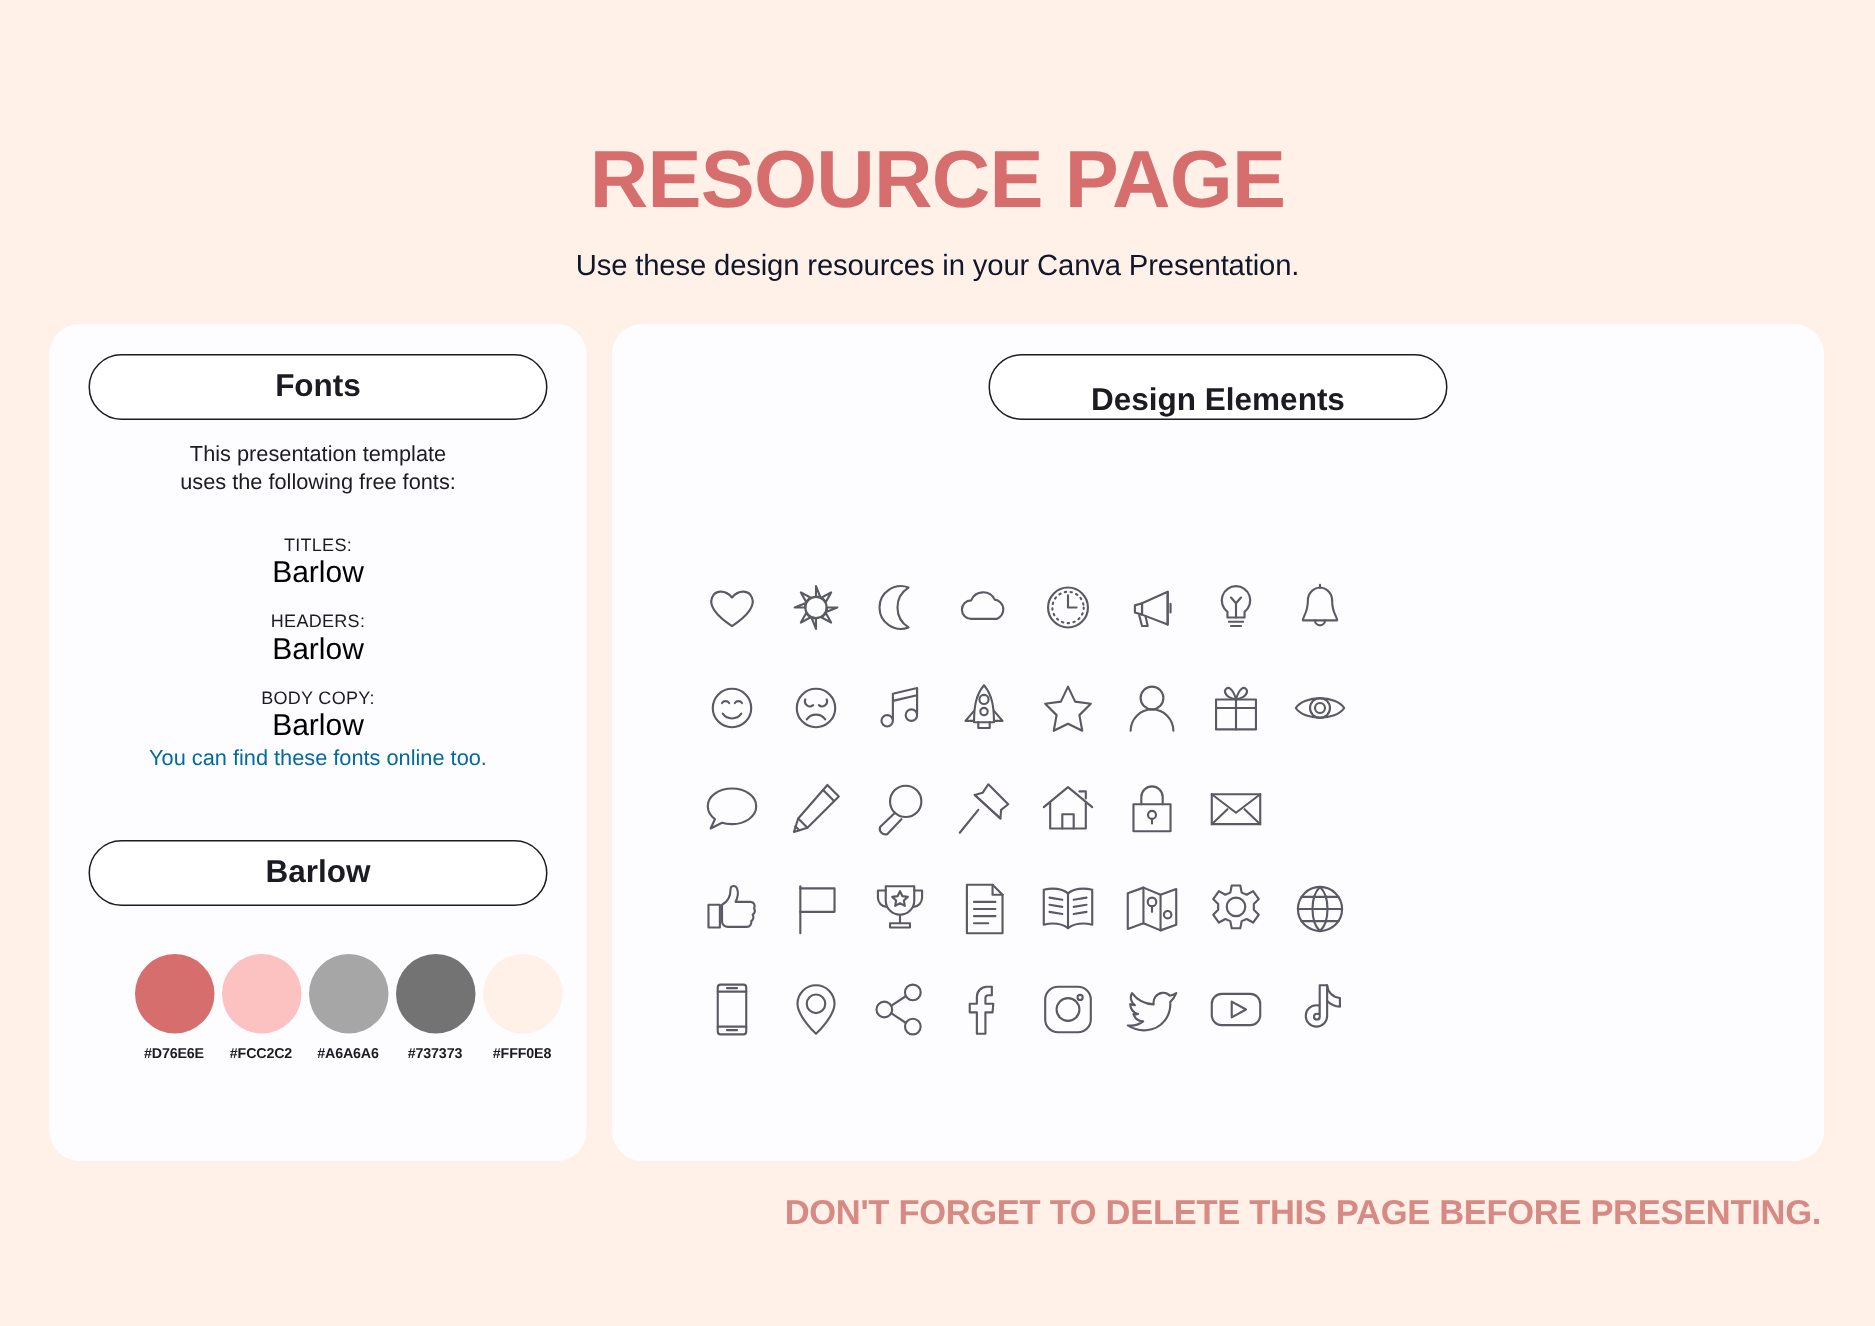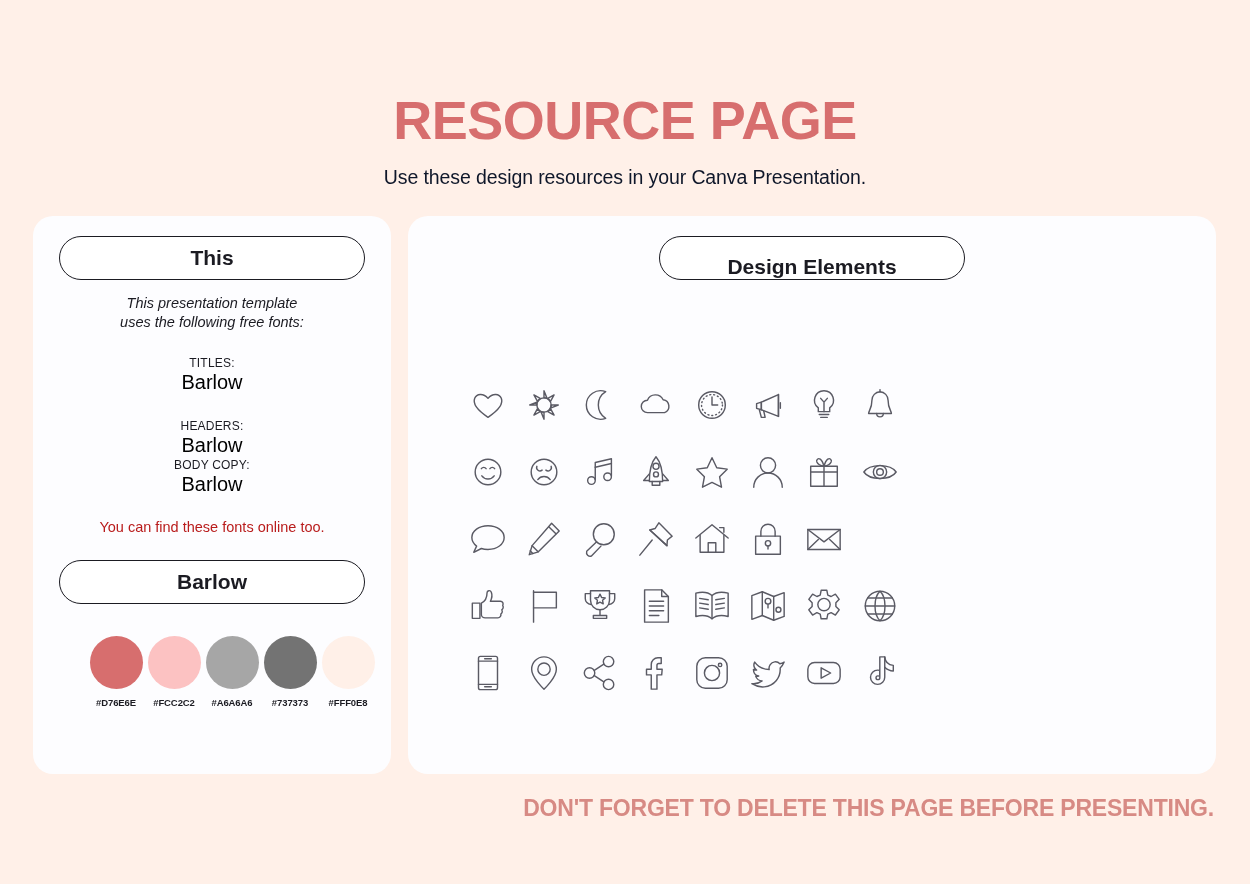--- a/index.html
+++ b/index.html
@@ -34,32 +34,32 @@
     display: flex; align-items: center; justify-content: center;
     font-weight: 700; color: #1b1b22;
   }
   #pill-fonts  { left: 26px; top: 20px;  width: 306px; height: 44px; font-size: 21px; }
   #pill-colors { left: 26px; top: 344px; width: 306px; height: 44px; font-size: 21px; }
   #pill-elems  { left: 251px; top: 20px; width: 306px; height: 44px; font-size: 21px; align-items: flex-end; }
 
   
   .fonts-intro {
     position: absolute; left: 0; top: 78px; width: 358px; text-align: center;
-    font-size: 14.5px; color: #1b1b22; line-height: 1.28; font-style: italic;
+    font-size: 14.5px; color: #1b1b22; line-height: 1.28;
   }
   .font-block { position: absolute; width: 358px; text-align: center; }
   .fb-label { font-size: 12px; font-weight: 400; color: #1b1b22; letter-spacing: 0.2px; }
   .fb-value { font-size: 20px; color: #000000; margin-top: 1px; }
   #fb-0 { top: 140px; }
-  #fb-1 { top: 203px; }
+  #fb-1 { top: 191px; }
   #fb-2 { top: 242px; }
 
   .fonts-note {
-    position: absolute; left: 0; top: 303px; width: 358px; text-align: center;
-    font-size: 14.5px; color: #b91c1c;
+    position: absolute; left: 0; top: 282px; width: 358px; text-align: center;
+    font-size: 14.5px; color: #0369a1;
   }
 
   
   .swatches {
     position: absolute; left: 14px; top: 420px; width: 330px;
     display: flex; justify-content: flex-end; align-items: flex-start;
   }
   .sw { width: 58px; text-align: center; }
   .sw-dot { width: 53px; height: 53px; border-radius: 50%; margin: 0 auto; }
   .sw-hex {
@@ -91,21 +91,21 @@
 <div class="page">
 
   <div class="hdr">
     <div class="hdr-title" style="color: rgb(215, 110, 110);">RESOURCE PAGE</div>
     <div class="hdr-sub">Use these design resources in your Canva Presentation.</div>
   </div>
 
   <div class="card" id="fonts-card">
 
     <div class="pill" id="pill-fonts">
-      <span>This</span>
+      <span>Fonts</span>
     </div>
 
     <div class="fonts-intro">
       <div>This presentation template</div>
       <div>uses the following free fonts:</div>
     </div>
 
     <div class="font-block" id="fb-0">
       <div class="fb-label">TITLES:</div>
       <div class="fb-value">Barlow</div>

